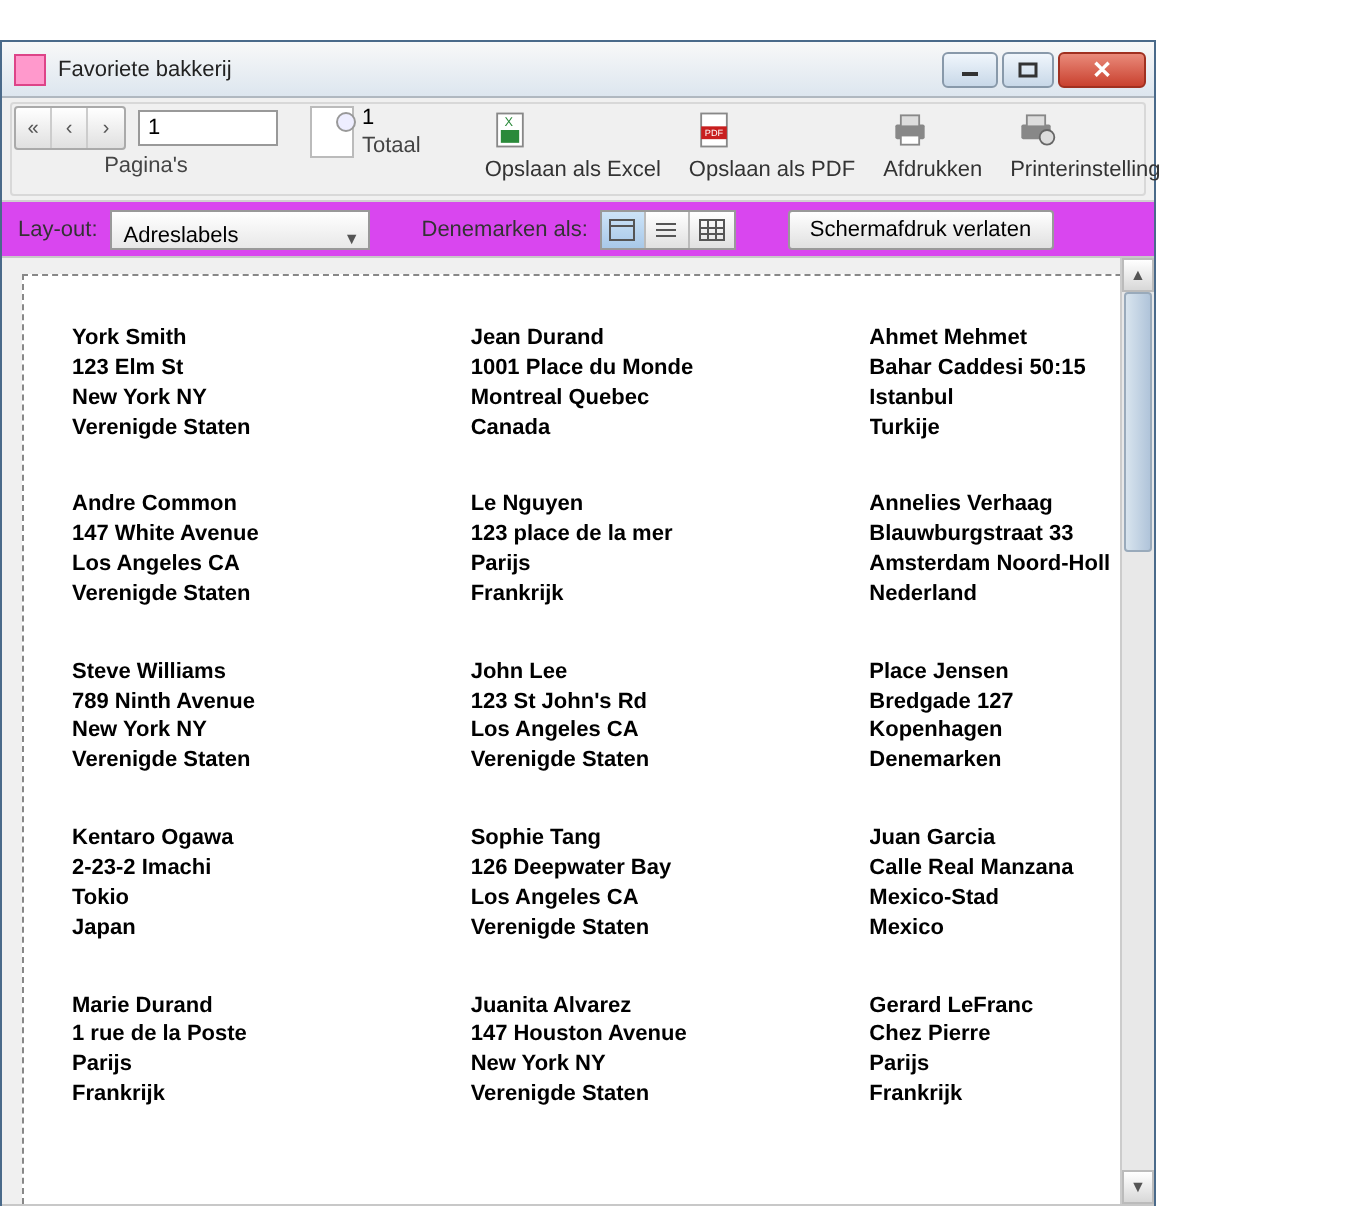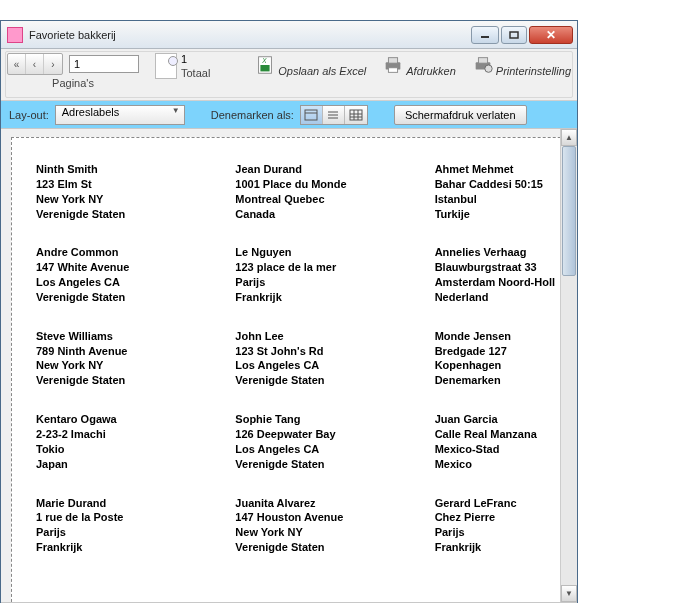--- a/index.html
+++ b/index.html
@@ -111,40 +111,40 @@
     background:#fff;
     position:relative;
   }
   .totalicon::after{
     content:""; position:absolute; top:2px; right:-2px;
     width:8px; height:8px; border:1px solid #999; border-radius:50%;
     background:#eef;
   }
   .spacer { flex:1; }
   .rightbtns { display:flex; gap:14px; z-index:1; align-items:flex-start; }
-  .bigbtn { display:flex; flex-direction:row; align-items:flex-end; cursor:pointer;font-style:italic; }
+  .bigbtn { display:flex; flex-direction:column; align-items:flex-start; cursor:pointer; }
   .bigbtn .ic { width:26px; height:24px; display:flex; align-items:center; justify-content:center; }
   .bigbtn .lbl { font-size:11px; color:#333; margin-top:2px; white-space:nowrap; }
   .ic-excel svg, .ic-pdf svg, .ic-print svg, .ic-settings svg { width:24px; height:22px; }
   .toolbar2 {
     height: 28px;
-    background: #7dd3fc;
+    background: #d946ef;
     border-bottom: 1px solid #c8c8c8;
     display:flex;
     align-items:center;
     padding: 0 8px;
     gap: 6px;
     position:relative;
   }
   .toolbar2 .lbl { color:#333; font-size:11px; }
   .combo {
     width: 130px; height:20px;
     border:1px solid #999;
     background:linear-gradient(to bottom,#fff,#e8e8e8);
-    display:flex; align-items:flex-start; justify-content:space-between;
+    display:flex; align-items:flex-end; justify-content:space-between;
     padding:0 4px 0 6px; font-size:11px; cursor:pointer;
   }
   .combo .arrow { font-size:8px; color:#555; }
   .viewseg {
     display:flex; border:1px solid #999; height:20px;
     background:linear-gradient(to bottom,#fff,#e0e0e0);
   }
   .viewseg div {
     width:22px; border-right:1px solid #bbb;
     display:flex; align-items:center; justify-content:center;
@@ -264,20 +264,30 @@
         <div class="ic ic-excel">
           <svg viewBox="0 0 24 24">
               <rect x="5" y="3" width="14" height="18" fill="#fff" stroke="#888"></rect>
               <rect x="7" y="12" width="10" height="7" fill="#2a8a3a"></rect>
               <text x="9" y="10" font-size="7" fill="#2a8a3a">X</text>
             </svg>
         </div>
         <div class="lbl">Opslaan als Excel</div>
       </div>
       <div class="bigbtn">
+        <div class="ic ic-pdf">
+          <svg viewBox="0 0 24 24">
+              <rect x="5" y="3" width="14" height="18" fill="#fff" stroke="#888"></rect>
+              <rect x="5" y="10" width="14" height="7" fill="#c81e1e"></rect>
+              <text x="7" y="15" font-size="5" fill="#fff">PDF</text>
+            </svg>
+        </div>
+        <div class="lbl">Opslaan als PDF</div>
+      </div>
+      <div class="bigbtn">
         <div class="ic ic-print">
           <svg viewBox="0 0 24 24">
               <rect x="4" y="9" width="16" height="8" fill="#888" rx="1"></rect>
               <rect x="7" y="4" width="10" height="6" fill="#ddd" stroke="#888"></rect>
               <rect x="7" y="15" width="10" height="5" fill="#fff" stroke="#888"></rect>
             </svg>
         </div>
         <div class="lbl">Afdrukken</div>
       </div>
       <div class="bigbtn">
@@ -329,21 +339,21 @@
     <div class="btn">
       <span>Schermafdruk verlaten</span>
     </div>
   </div>
 
   <div class="content">
     <div class="page-area">
       <div class="page">
         <div class="labels-grid" id="labels-grid">
             <div class="addr">
-              <div>Ninth Smith</div>
+              <div>York Smith</div>
               <div>123 Elm St</div>
               <div>New York NY</div>
               <div>Verenigde Staten</div>
             </div>
             <div class="addr">
               <div>Jean Durand</div>
               <div>1001 Place du Monde</div>
               <div>Montreal Quebec</div>
               <div>Canada</div>
             </div>
@@ -377,21 +387,21 @@
               <div>New York NY</div>
               <div>Verenigde Staten</div>
             </div>
             <div class="addr">
               <div>John Lee</div>
               <div>123 St John's Rd</div>
               <div>Los Angeles CA</div>
               <div>Verenigde Staten</div>
             </div>
             <div class="addr">
-              <div>Monde Jensen</div>
+              <div>Place Jensen</div>
               <div>Bredgade 127</div>
               <div>Kopenhagen</div>
               <div>Denemarken</div>
             </div>
             <div class="addr">
               <div>Kentaro Ogawa</div>
               <div>2-23-2 Imachi</div>
               <div>Tokio</div>
               <div>Japan</div>
             </div>

